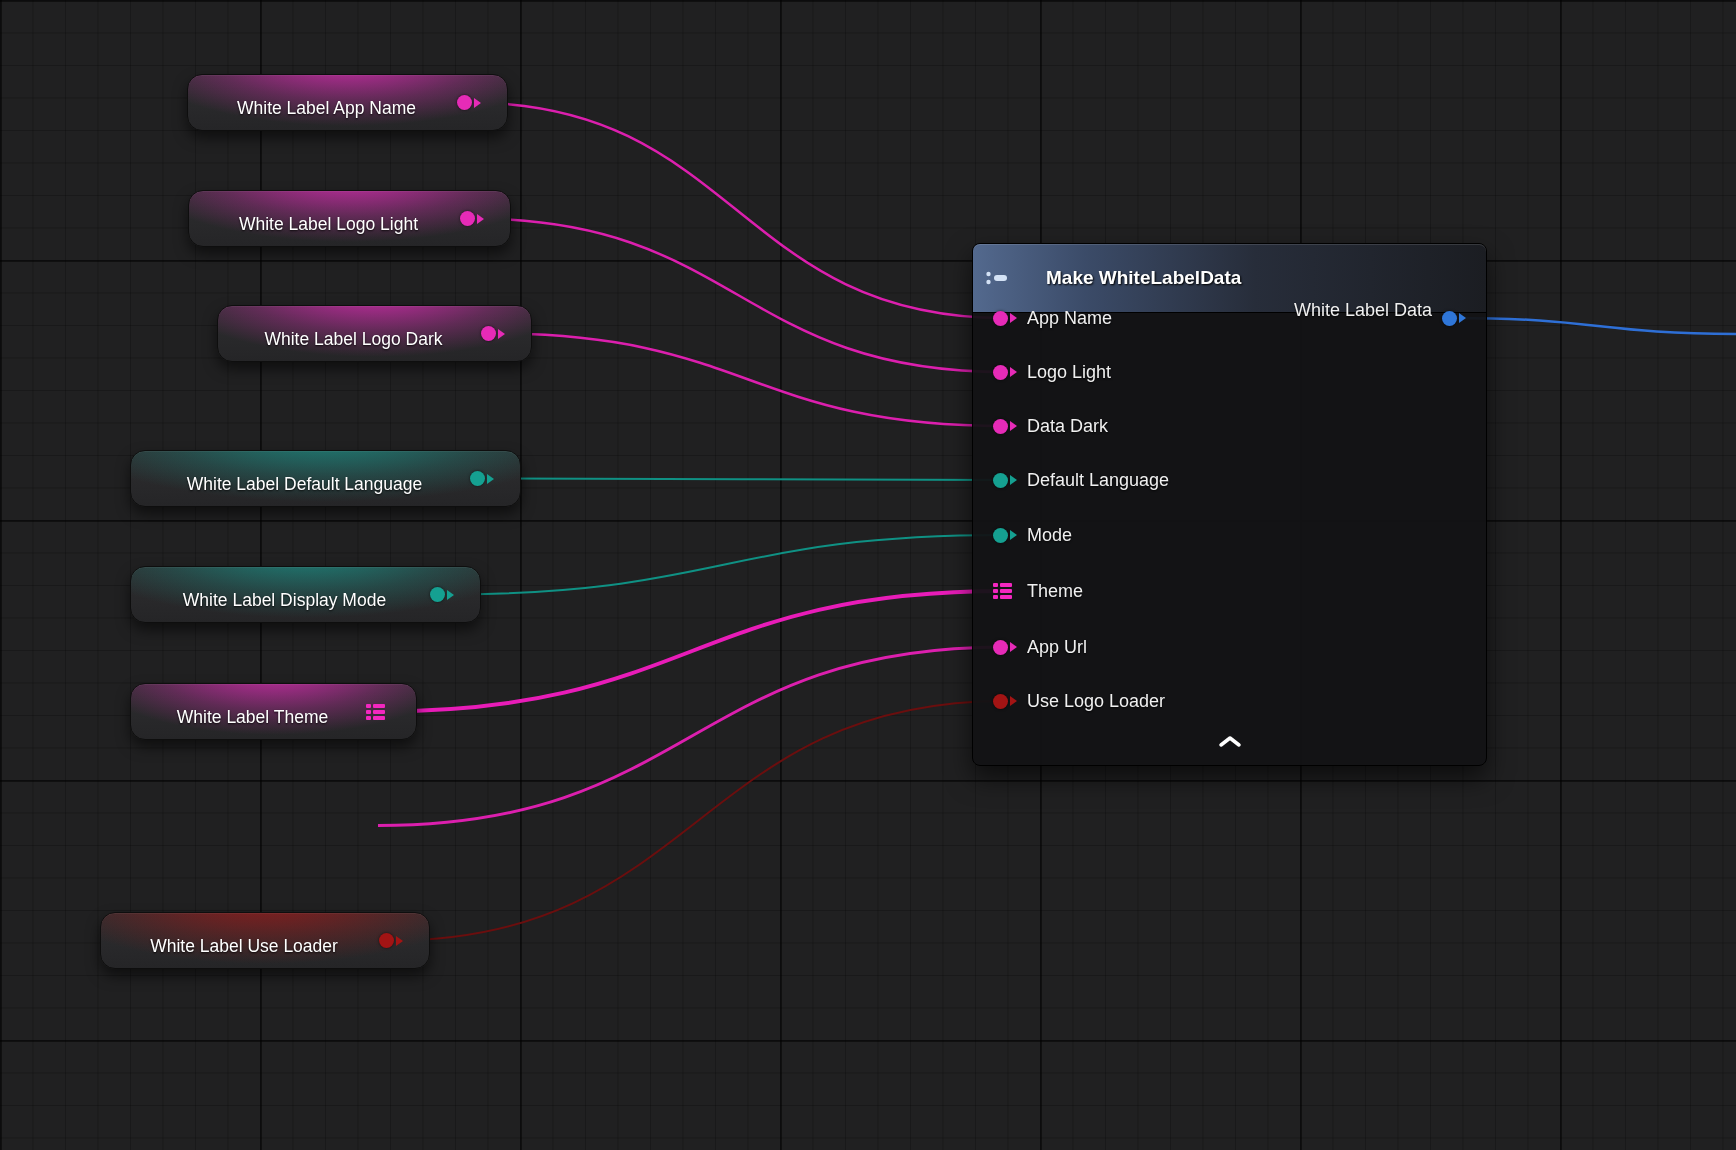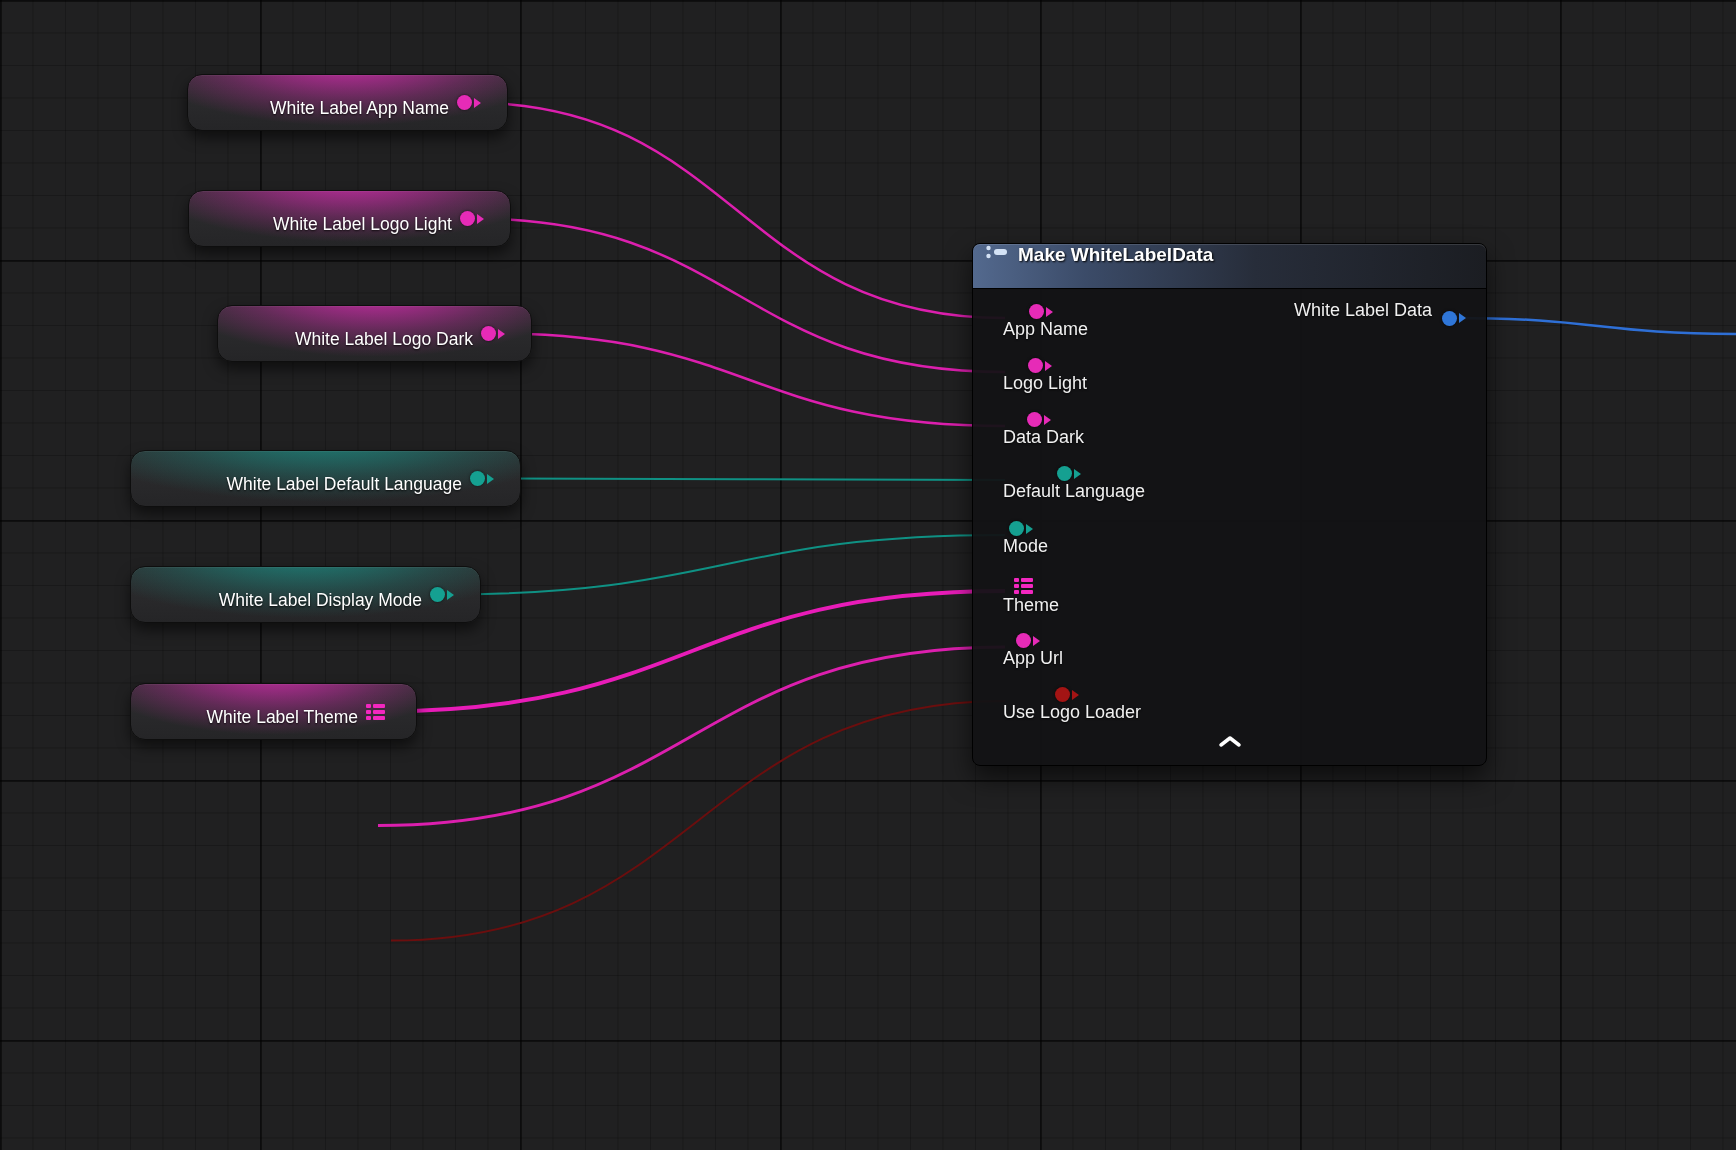--- a/index.html
+++ b/index.html
@@ -15,21 +15,21 @@
   }
   #wires{position:absolute;left:0;top:0;width:100%;height:100%;}
 
   
   .gnode{
     position:absolute;height:57px;border-radius:15px;border:1px solid #0e0e0e;
     display:flex;align-items:center;box-sizing:border-box;
     box-shadow:0 7px 14px rgba(0,0,0,.55), inset 0 1px 0 rgba(255,255,255,.05);
   }
   .glabel{
-    flex:1;text-align:right;color:#ffffff;font-size:17.5px;white-space:nowrap;
+    flex:1;text-align:center;color:#ffffff;font-size:17.5px;white-space:nowrap;
     padding:0 58px 0 16px;text-shadow:0 1px 2px rgba(0,0,0,.8);margin-top:12px;
   }
   .g-string{background:radial-gradient(95% 175% at 50% -30%, rgba(233,42,190,.85) 0%, rgba(233,42,190,.28) 44%, rgba(43,43,45,0) 70%), linear-gradient(#2e2e30,#252527);}
   .g-enum{background:radial-gradient(95% 175% at 50% -30%, rgba(23,152,141,.80) 0%, rgba(23,152,141,.26) 44%, rgba(43,43,45,0) 70%), linear-gradient(#2e2e30,#252527);}
   .g-struct{background:radial-gradient(95% 175% at 50% -30%, rgba(233,42,190,.85) 0%, rgba(233,42,190,.28) 44%, rgba(43,43,45,0) 70%), linear-gradient(#2e2e30,#252527);}
   .g-bool{background:radial-gradient(95% 175% at 50% -30%, rgba(158,24,24,.85) 0%, rgba(158,24,24,.30) 44%, rgba(43,43,45,0) 70%), linear-gradient(#2e2e30,#252527);}
 
   
   .gpin{position:absolute;right:26px;top:50%;transform:translateY(-50%);}
   .pin-wrap{display:flex;align-items:center;width:24px;height:20px;}
@@ -42,28 +42,29 @@
   .t-structout{color:#2f76d8;}
   .structicon{display:block;}
 
   
   .make-node{
     position:absolute;box-sizing:border-box;border:1.5px solid #000;border-radius:8px;
     background:rgba(19,19,21,.95);
     box-shadow:0 12px 26px rgba(0,0,0,.6);
   }
   .mn-header{
-    height:44px;border-radius:7px 7px 0 0;display:flex;padding:0 12px;
+    height:44px;border-radius:7px 7px 0 0;display:flex;align-items:center;padding:12px 12px;
     background:linear-gradient(90deg,#53698e 0%,#3b4b68 22%,#272d3a 55%,#1b1d22 100%);
     border-bottom:1px solid #000;
     box-shadow:inset 0 1px 0 rgba(255,255,255,.12);
+    gap:28px;
   }
   .mn-title{color:#fff;font-size:19px;font-weight:bold;margin-left:9px;text-shadow:1px 1px 2px #000;white-space:nowrap;}
   .pin-row{position:absolute;height:28px;display:flex;align-items:center;}
-  .pin-row.in{left:20px;flex-direction:column;}
+  .pin-row.in{left:20px;}
   .pin-row.outrow{right:20px;}
   .pin-label{color:#f0f0f0;font-size:18px;margin-left:10px;white-space:nowrap;text-shadow:0 1px 2px rgba(0,0,0,.8);}
   .outrow .pin-label{margin:0 10px 16px 0;}
   .collapse-btn{position:absolute;left:50%;top:488px;transform:translateX(-50%);cursor:pointer;padding:2px 8px;}
 </style>
 </head>
 <body>
 
 <div id="canvas">
 
@@ -127,20 +128,27 @@
           <rect x="7" y="1" width="12" height="4" rx="1"></rect>
         <rect x="0" y="7" width="5" height="4" rx="1"></rect>
           <rect x="7" y="7" width="12" height="4" rx="1"></rect>
         <rect x="0" y="13" width="5" height="4" rx="1"></rect>
           <rect x="7" y="13" width="12" height="4" rx="1"></rect>
       </svg>
     </span>
   </div>
 
 
+  <div class="gnode g-bool" style="left:100px;top:912px;width:330px">
+    <span class="glabel">White Label Use Loader</span>
+    <span class="gpin pin-wrap t-bool">
+      <span class="pc"></span>
+      <span class="parrow"></span>
+    </span>
+  </div>
 
   <div class="make-node" style="left:972px;top:243px;width:515px;height:523px">
     <div class="mn-header">
       <svg width="24" height="16" viewBox="0 0 24 16" fill="#d4e2f5">
         <circle cx="3.5" cy="4" r="2.2"></circle>
         <circle cx="3.5" cy="12" r="2.2"></circle>
         <rect x="9" y="5" width="13" height="6" rx="3"></rect>
       </svg>
       <span class="mn-title">Make WhiteLabelData</span>
     </div>

